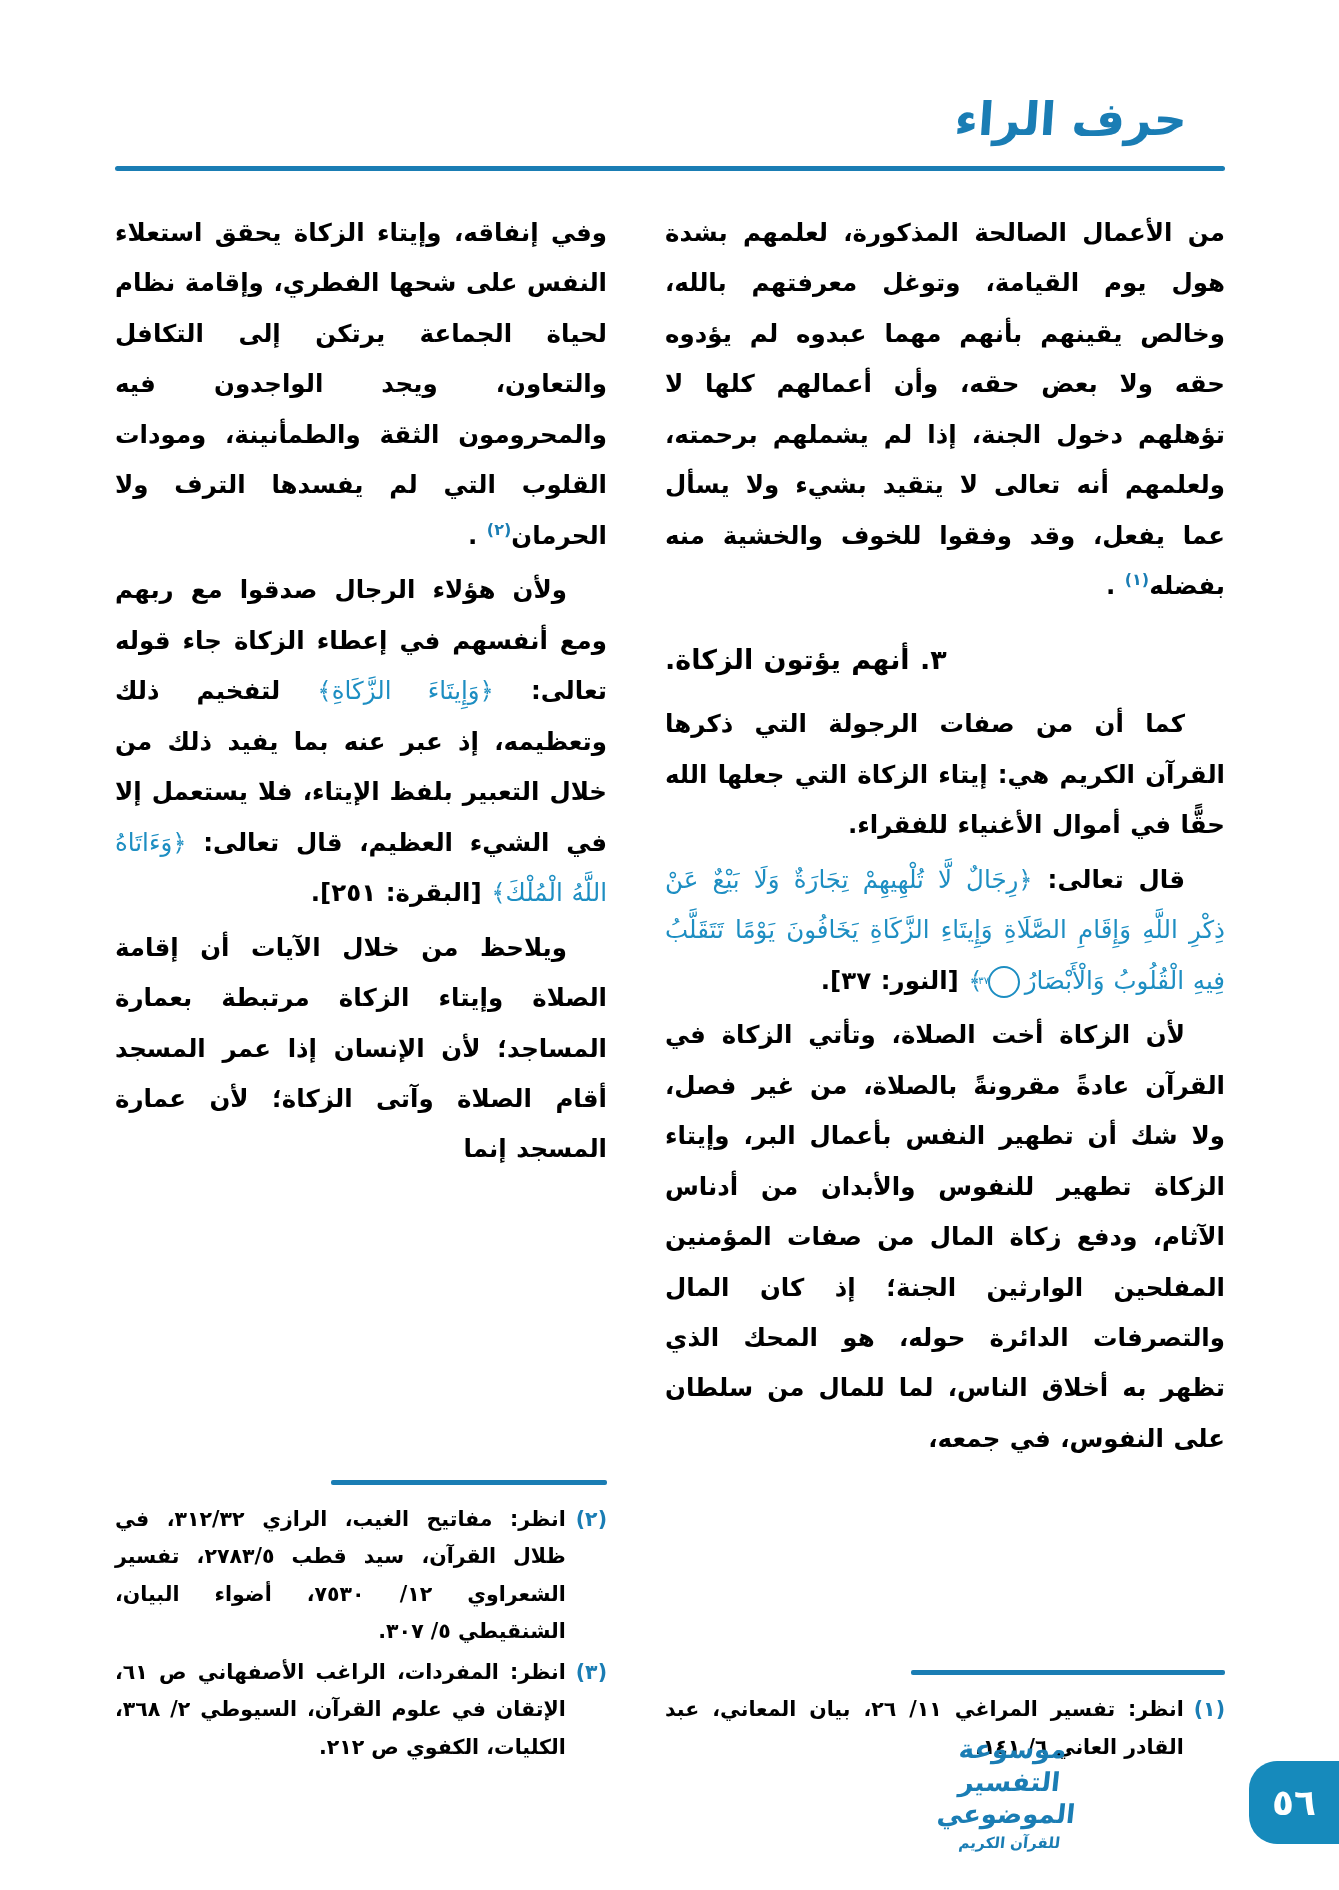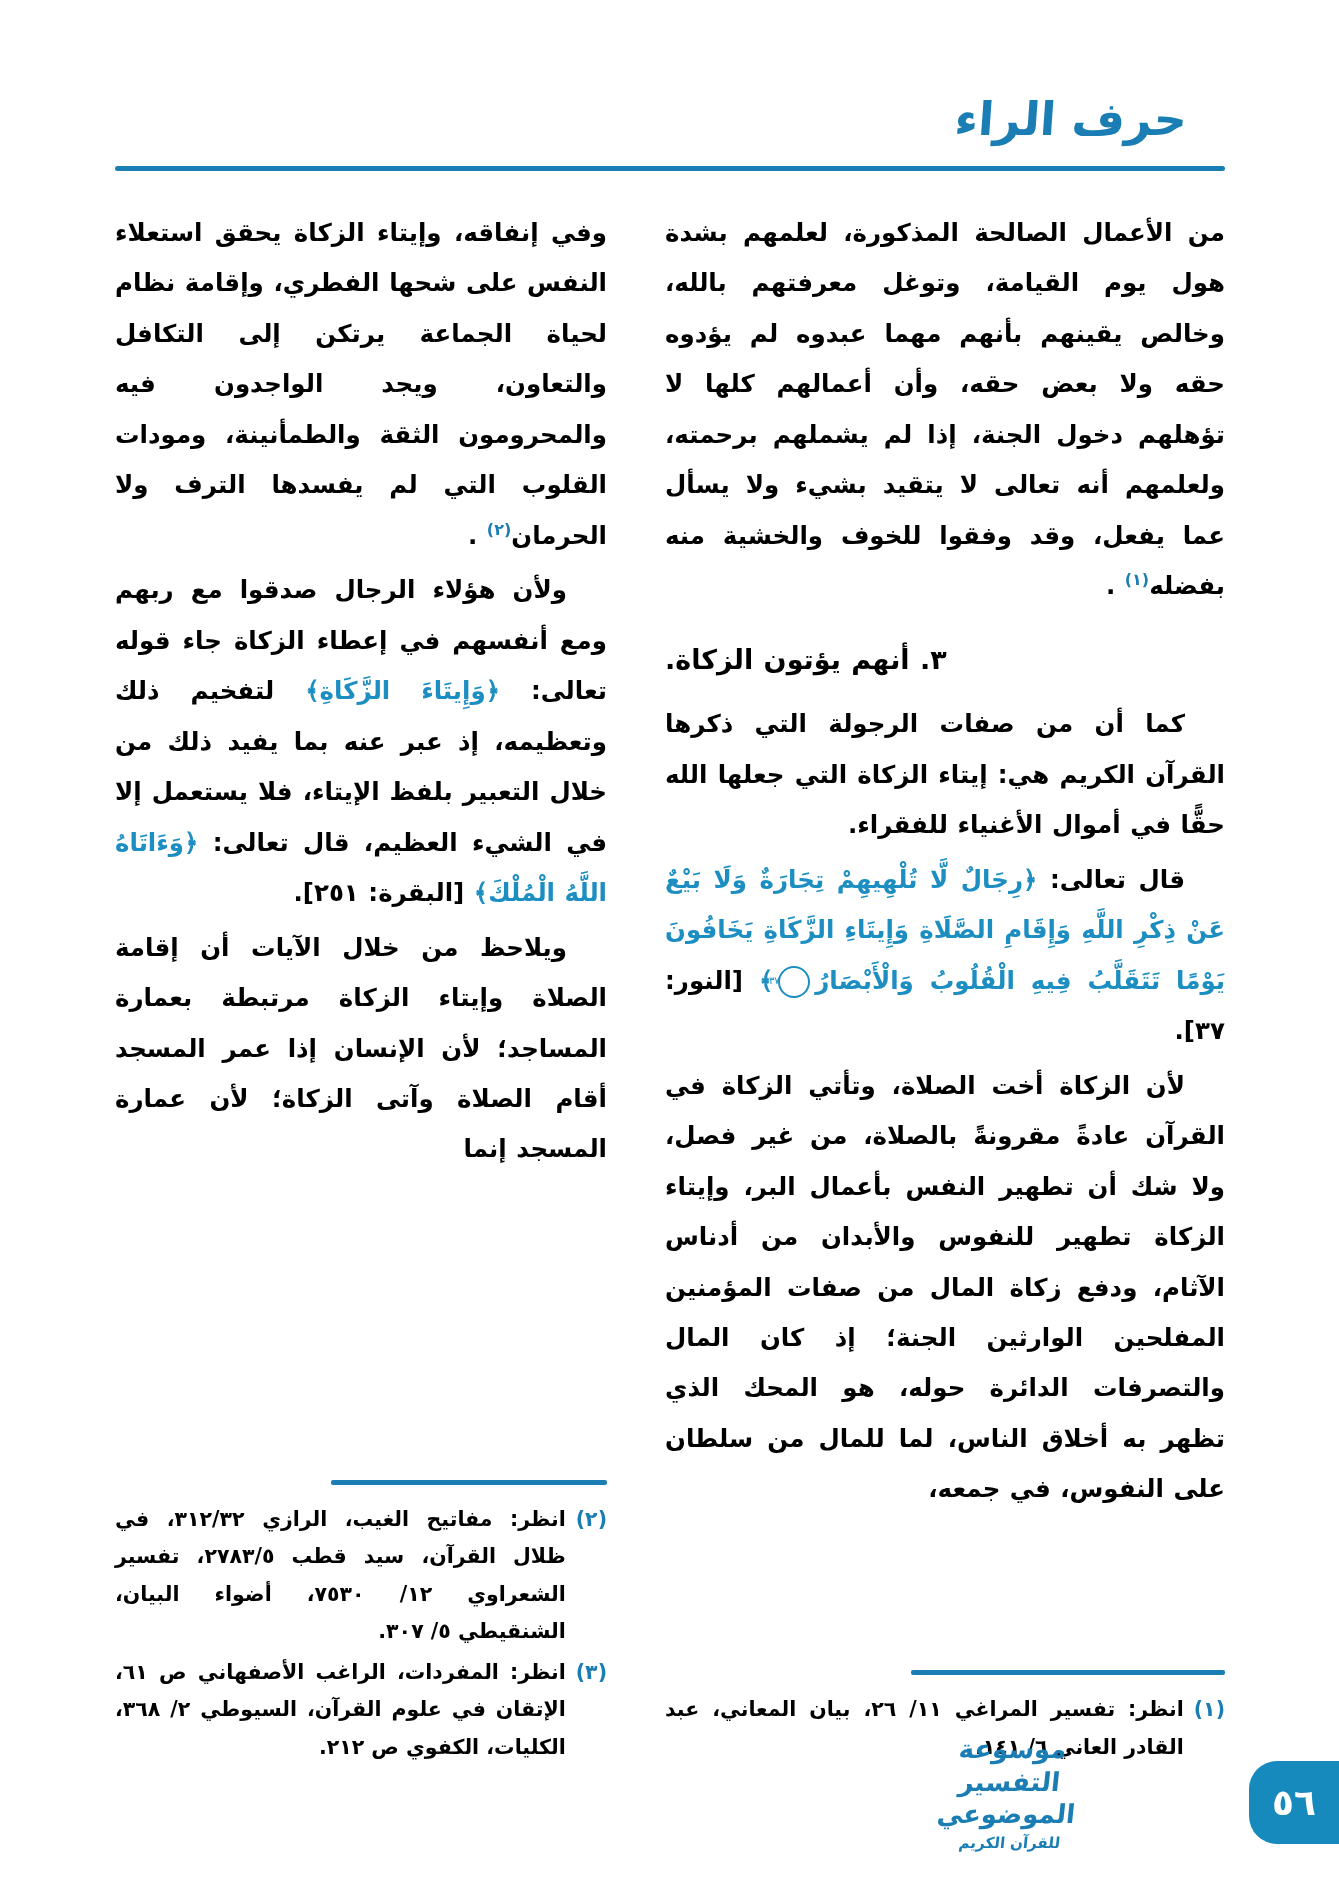--- a/index.html
+++ b/index.html
@@ -25,21 +25,21 @@
   .col { display:flex; flex-direction:column; }
   .col-right { flex:0 0 560px; }
   .col-left  { flex:1 1 auto;justify-content:space-between; }
   .col-spacer { flex:1 1 0; min-height:0; }
   .para, .heading {
     font-size:24.5px; line-height:2.06; font-weight:700;
     text-align:justify; margin-bottom:4px; word-spacing:1px;
   }
   .para.indent { text-indent:40px; }
   .heading { font-size:27px; margin:20px 0 12px; text-align:left; }
-  .seg-quran { color:var(--quran); font-weight:700; }
+  .seg-quran { color:var(--quran); font-weight:400; }
   .aya-badge {
     display:inline-flex; align-items:center; justify-content:center;
     width:32px; height:32px; border:2.5px solid var(--quran); border-radius:50%;
     color:var(--quran); font-size:10px; font-weight:400;
     vertical-align:middle; margin:0 5px;
   }
   .fn-marker { color:var(--accent); font-size:16px; vertical-align:super; font-weight:700; }
   
   .footnotes { flex-shrink:0; }
   .fn-rule { width:56%; height:5px; background:var(--accent); border-radius:2px; margin-bottom:16px; }

